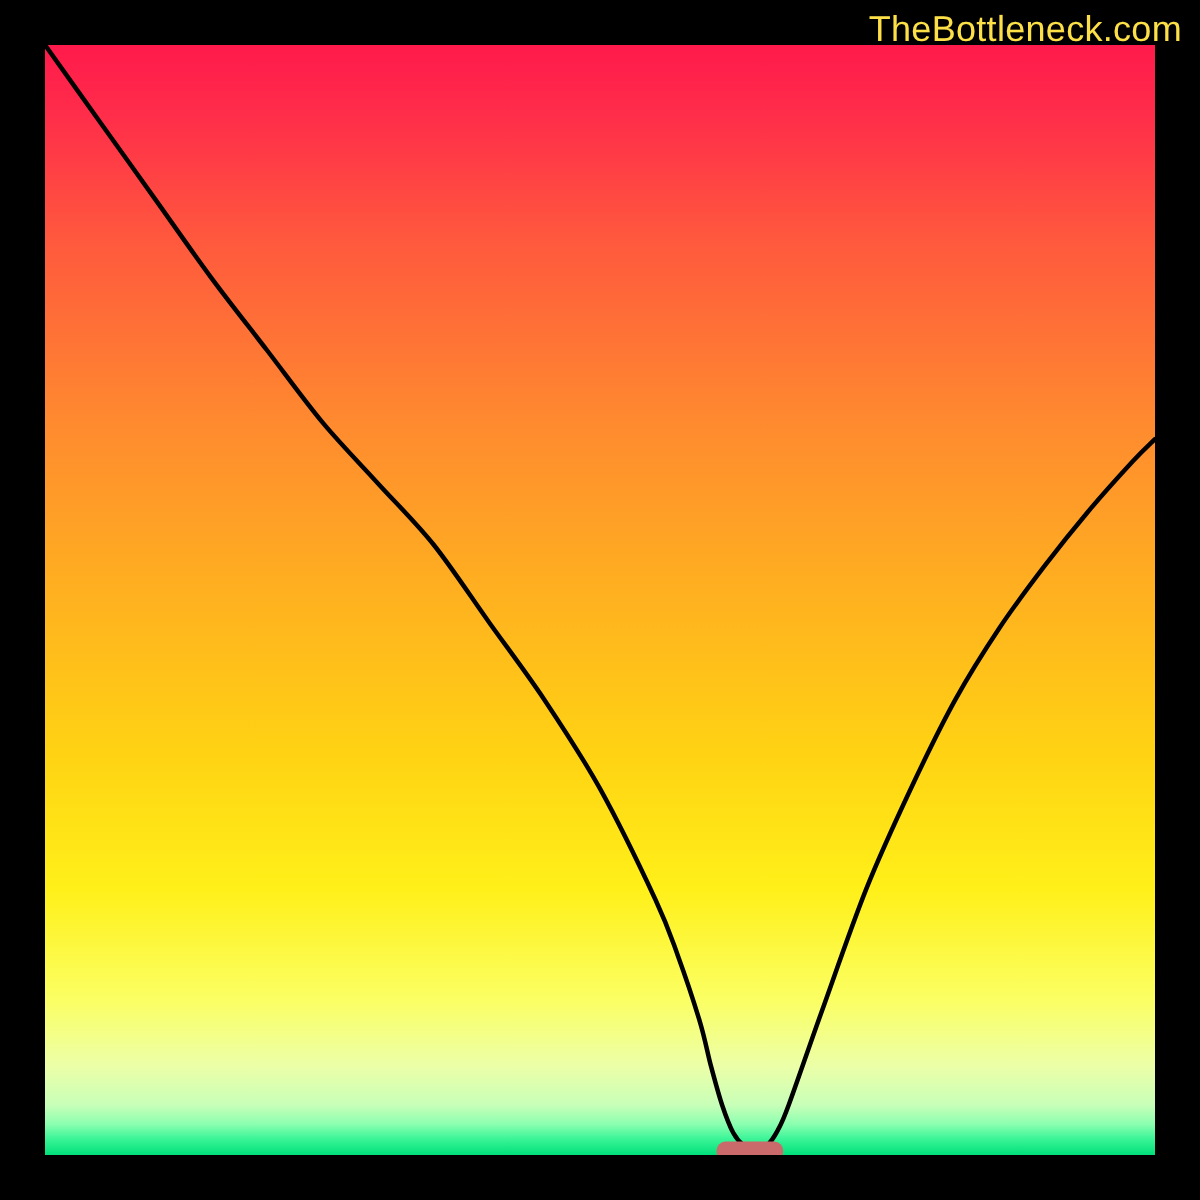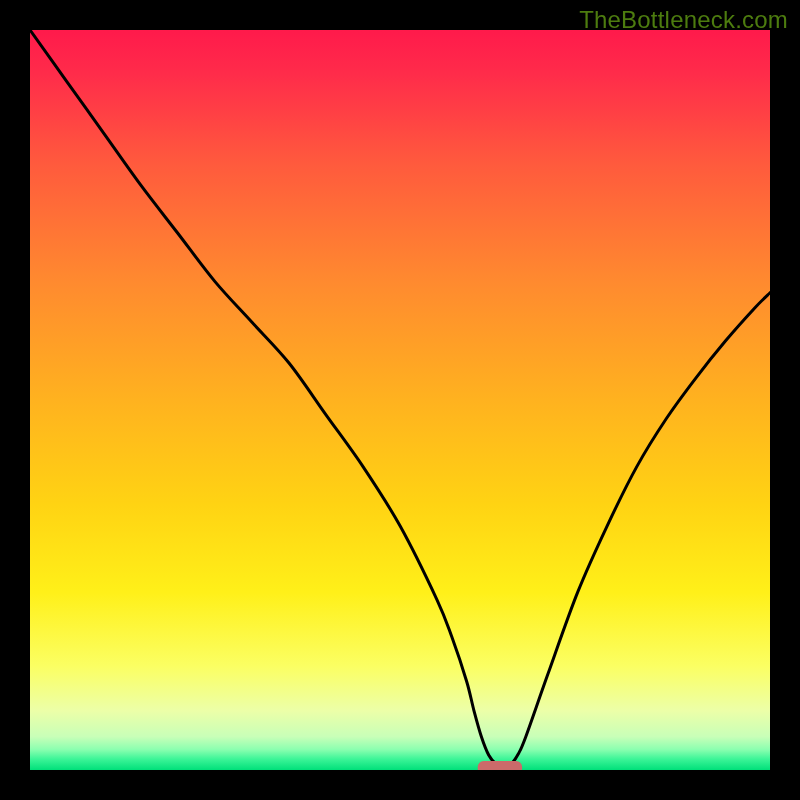--- a/index.html
+++ b/index.html
@@ -14,21 +14,21 @@
   .frame {
     position: relative;
     width: 800px;
     height: 800px;
     background: #000;
   }
   .watermark {
     position: absolute;
     top: 6px;
     right: 12px;
-    color: #4d7c0f;
+    color: #fde047;
     font-size: 24px;
     font-weight: 500;
     letter-spacing: 0.2px;
     user-select: none;
   }
   .plot {
     position: absolute;
     left: 30px;
     top: 30px;
     width: 740px;

